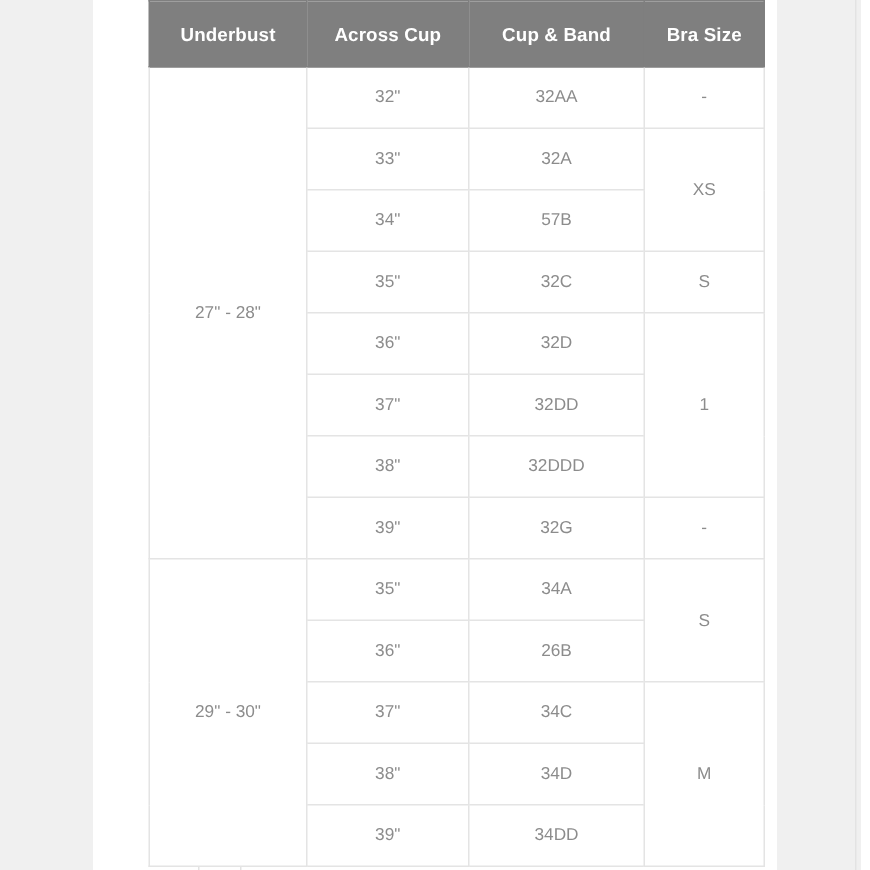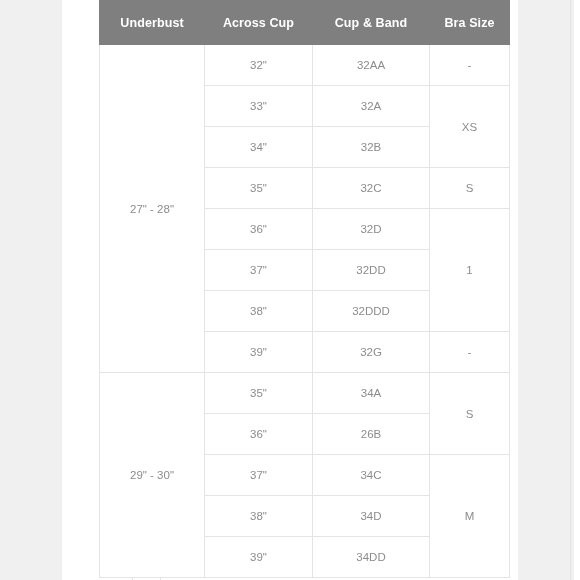--- a/index.html
+++ b/index.html
@@ -133,21 +133,21 @@
           <td>32AA</td>
           <td class="brasize-cell" rowspan="1">-</td>
         </tr>
         <tr>
           <td>33"</td>
           <td>32A</td>
           <td class="brasize-cell" rowspan="2">XS</td>
         </tr>
         <tr>
           <td>34"</td>
-          <td>32B</td>
+          <td>57B</td>
         </tr>
         <tr>
           <td>35"</td>
           <td>32C</td>
           <td class="brasize-cell" rowspan="1">S</td>
         </tr>
         <tr>
           <td>36"</td>
           <td>32D</td>
           <td class="brasize-cell" rowspan="3">1</td>

